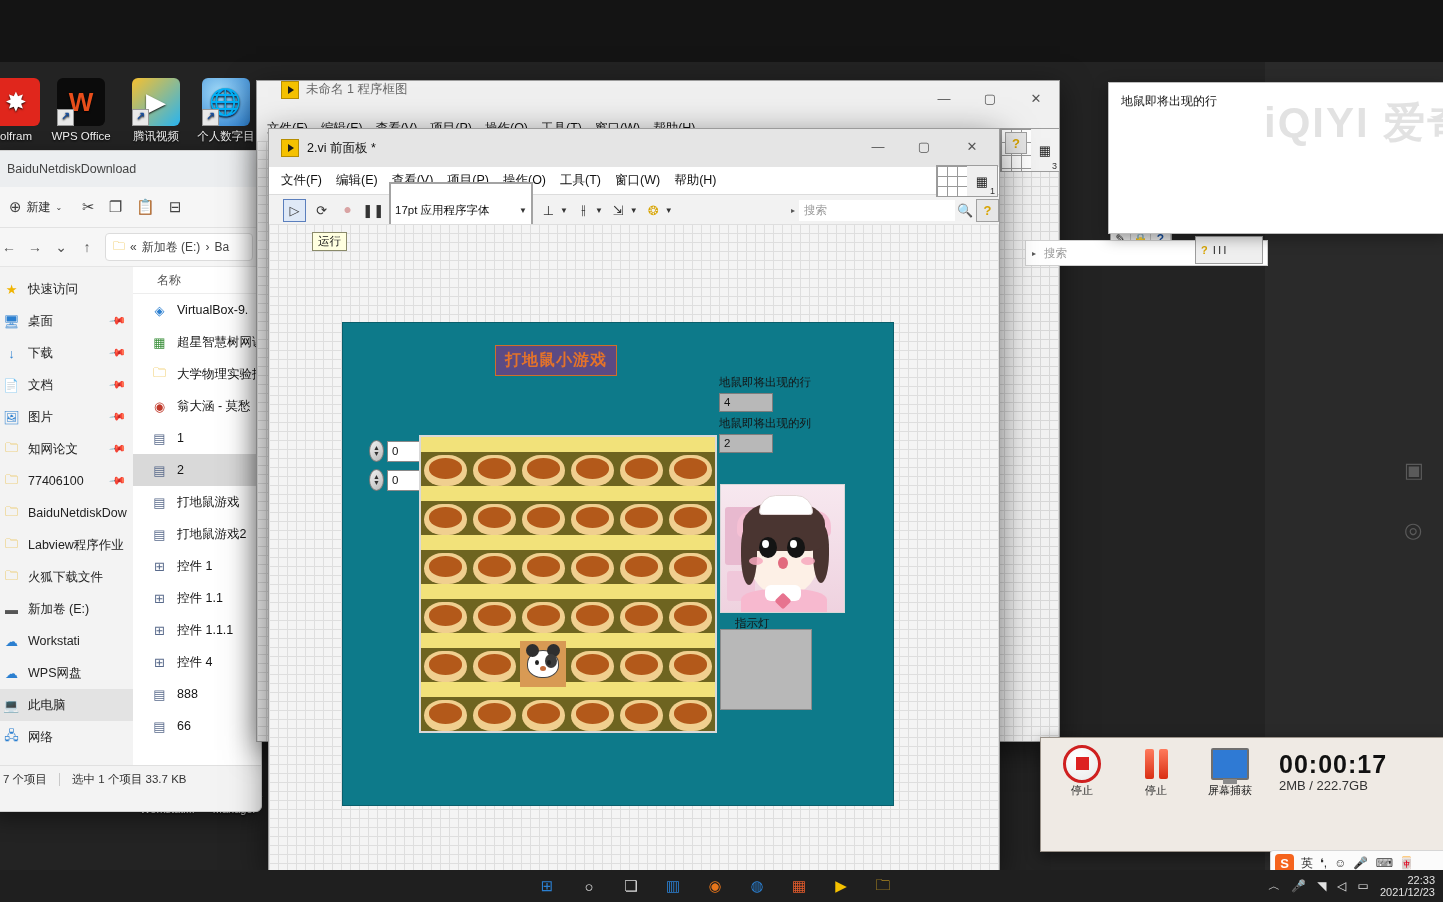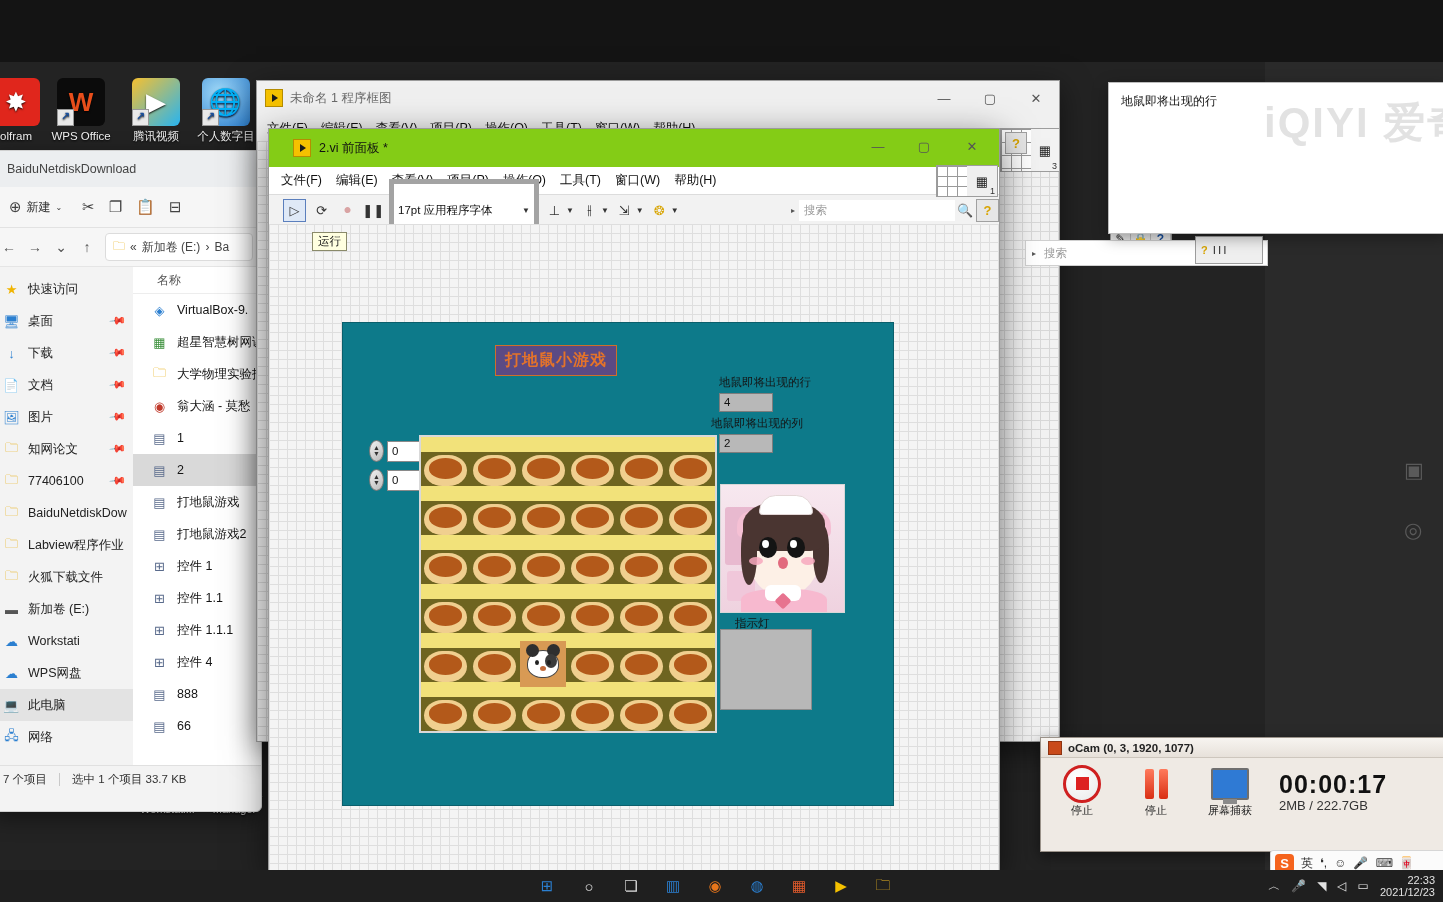--- a/index.html
+++ b/index.html
@@ -38,39 +38,39 @@
   #exp-list{flex:1;background:#fff;overflow:hidden;}
   #list-head{height:26px;display:flex;align-items:center;padding-left:24px;color:#555;font-size:12px;border-bottom:1px solid #ededed;}
   .f-row{height:32px;display:flex;align-items:center;gap:9px;padding-left:18px;font-size:12.5px;color:#151515;white-space:nowrap;}
   .f-row.sel{background:#d9d9d9;}
   .f-ic{width:17px;height:17px;flex:0 0 17px;display:flex;align-items:center;justify-content:center;font-size:13px;}
   #exp-status{height:26px;background:#f3f3f3;border-top:1px solid #e0e0e0;display:flex;align-items:center;gap:12px;padding-left:10px;font-size:11.5px;color:#333;}
   #exp-status .sep{width:1px;height:13px;background:#c9c9c9;}
 
   
   #bd-win{position:absolute;left:256px;top:80px;width:802px;height:660px;background:#f0f0f0;border:1px solid #9b9b9b;box-shadow:0 8px 28px rgba(0,0,0,.5);}
-  #bd-title{height:34px;display:flex;align-items:center;padding-left:8px;gap:7px;background:#f0f0f0;}
+  #bd-title{height:34px;display:flex;padding-left:24px;gap:7px;background:#f0f0f0;}
   #bd-title .ttl{color:#6a6a6a;font-size:12.5px;}
   .winctl{position:absolute;top:0;height:34px;width:46px;display:flex;align-items:center;justify-content:center;color:#555;font-size:13px;}
   .lvlogo{width:16px;height:16px;background:#f5c100;border:1px solid #b68d00;display:flex;align-items:center;justify-content:center;}
   .lvlogo:after{content:"";border-left:6px solid #1b1b1b;border-top:4px solid transparent;border-bottom:4px solid transparent;margin-left:1px;}
   #bd-menu{height:26px;display:flex;align-items:center;gap:13px;padding-left:10px;font-size:12.5px;color:#111;border-bottom:1px solid #dadada;}
   #bd-canvas{position:absolute;left:0;top:60px;right:0;bottom:0;background:
      repeating-linear-gradient(to right,#d8d8d8 0 1px,transparent 1px 9px),
      repeating-linear-gradient(to bottom,#d8d8d8 0 1px,transparent 1px 9px),#f2f2f2;}
 
   
   #fp-win{position:absolute;left:268px;top:128px;width:730px;height:742px;background:#fff;border:1px solid #9b9b9b;box-shadow:0 10px 34px rgba(0,0,0,.55);}
-  #fp-title{height:38px;display:flex;align-items:center;padding-left:24px;gap:8px;background:#84cc16;}
+  #fp-title{height:38px;display:flex;align-items:center;padding-left:12px;gap:8px;background:#e5e5e5;}
   #fp-title .ttl{font-size:12.5px;color:#111;}
   #fp-menu{height:27px;display:flex;align-items:center;gap:14px;padding-left:12px;font-size:12.5px;color:#111;}
   #fp-toolbar{height:30px;background:#f2f2f2;border-top:1px solid #dcdcdc;border-bottom:1px solid #c8c8c8;display:flex;align-items:center;gap:5px;padding-left:14px;}
   .tool{width:21px;height:21px;display:flex;align-items:center;justify-content:center;font-size:13px;color:#333;}
   .tool.boxed{border:1px solid #5b7fbd;background:#dfe9f7;}
-  #fontsel{height:20px;width:132px;background:#fff;border:5px solid #a3a3a3;display:flex;align-items:center;padding:16px 4px;font-size:11.5px;color:#111;}
+  #fontsel{height:20px;width:132px;background:#fff;border:2px solid #a3a3a3;display:flex;align-items:center;padding:16px 4px;font-size:11.5px;color:#111;}
   #fontsel .caret{margin-left:auto;font-size:8px;color:#333;}
   .tool-split{display:flex;align-items:center;gap:1px;}
   .caret-sm{font-size:8px;color:#333;}
   #fp-search{margin-left:auto;display:flex;align-items:center;height:21px;}
   #fp-searchbox{width:150px;height:19px;border:1px solid #fff;background:#fff;display:flex;align-items:center;gap:6px;font-size:11.5px;color:#9a9a9a;padding-left:4px;}
   #fp-canvas{position:absolute;left:0;top:95px;right:0;bottom:0;background:
      repeating-linear-gradient(to right,#dedede 0 1px,transparent 1px 9px),
      repeating-linear-gradient(to bottom,#dedede 0 1px,transparent 1px 9px),#f4f4f4;overflow:hidden;}
   #run-tip{position:absolute;left:43px;top:8px;background:#ffffe0;border:1px solid #8a8a6a;font-size:11.5px;padding:1px 5px;color:#111;}
 
@@ -691,21 +691,21 @@
               <div class="patch"></div>
               <div class="eye l"></div>
               <div class="eye r"></div>
               <div class="nose"></div>
             </div>
           </div>
         </div>
 
       <div class="glabel" style="left:376px;top:52px">地鼠即将出现的行</div>
       <div class="gval" style="left:376px;top:70px">4</div>
-      <div class="glabel" style="left:368px;top:93px">地鼠即将出现的列</div>
+      <div class="glabel" style="left:376px;top:93px">地鼠即将出现的列</div>
       <div class="gval" style="left:376px;top:111px">2</div>
 
       <div id="pic">
         <div class="bg1"></div>
         <div class="shelfA"></div>
         <div class="shelfB"></div>
         <div class="earL"></div>
         <div class="earR"></div>
         <div class="face"></div>
         <div class="sidehairL"></div>
@@ -734,24 +734,20 @@
 </div>
 
 <div id="ctxhelp">
   <div class="bd">
     <div id="wm">iQIYI 爱奇艺</div>
     <div>地鼠即将出现的行</div>
   </div>
 </div>
 
 <div id="ocam">
-  <div id="ocam-title">
-    <span class="ic"></span>
-    <span>oCam (0, 3, 1920, 1077)</span>
-  </div>
   <div id="ocam-body">
     <div class="ob">
       <div class="btn">
           <span class="rec-circle">
             <i></i>
           </span>
         </div>
       <div>停止</div>
     </div>
     <div class="ob">

